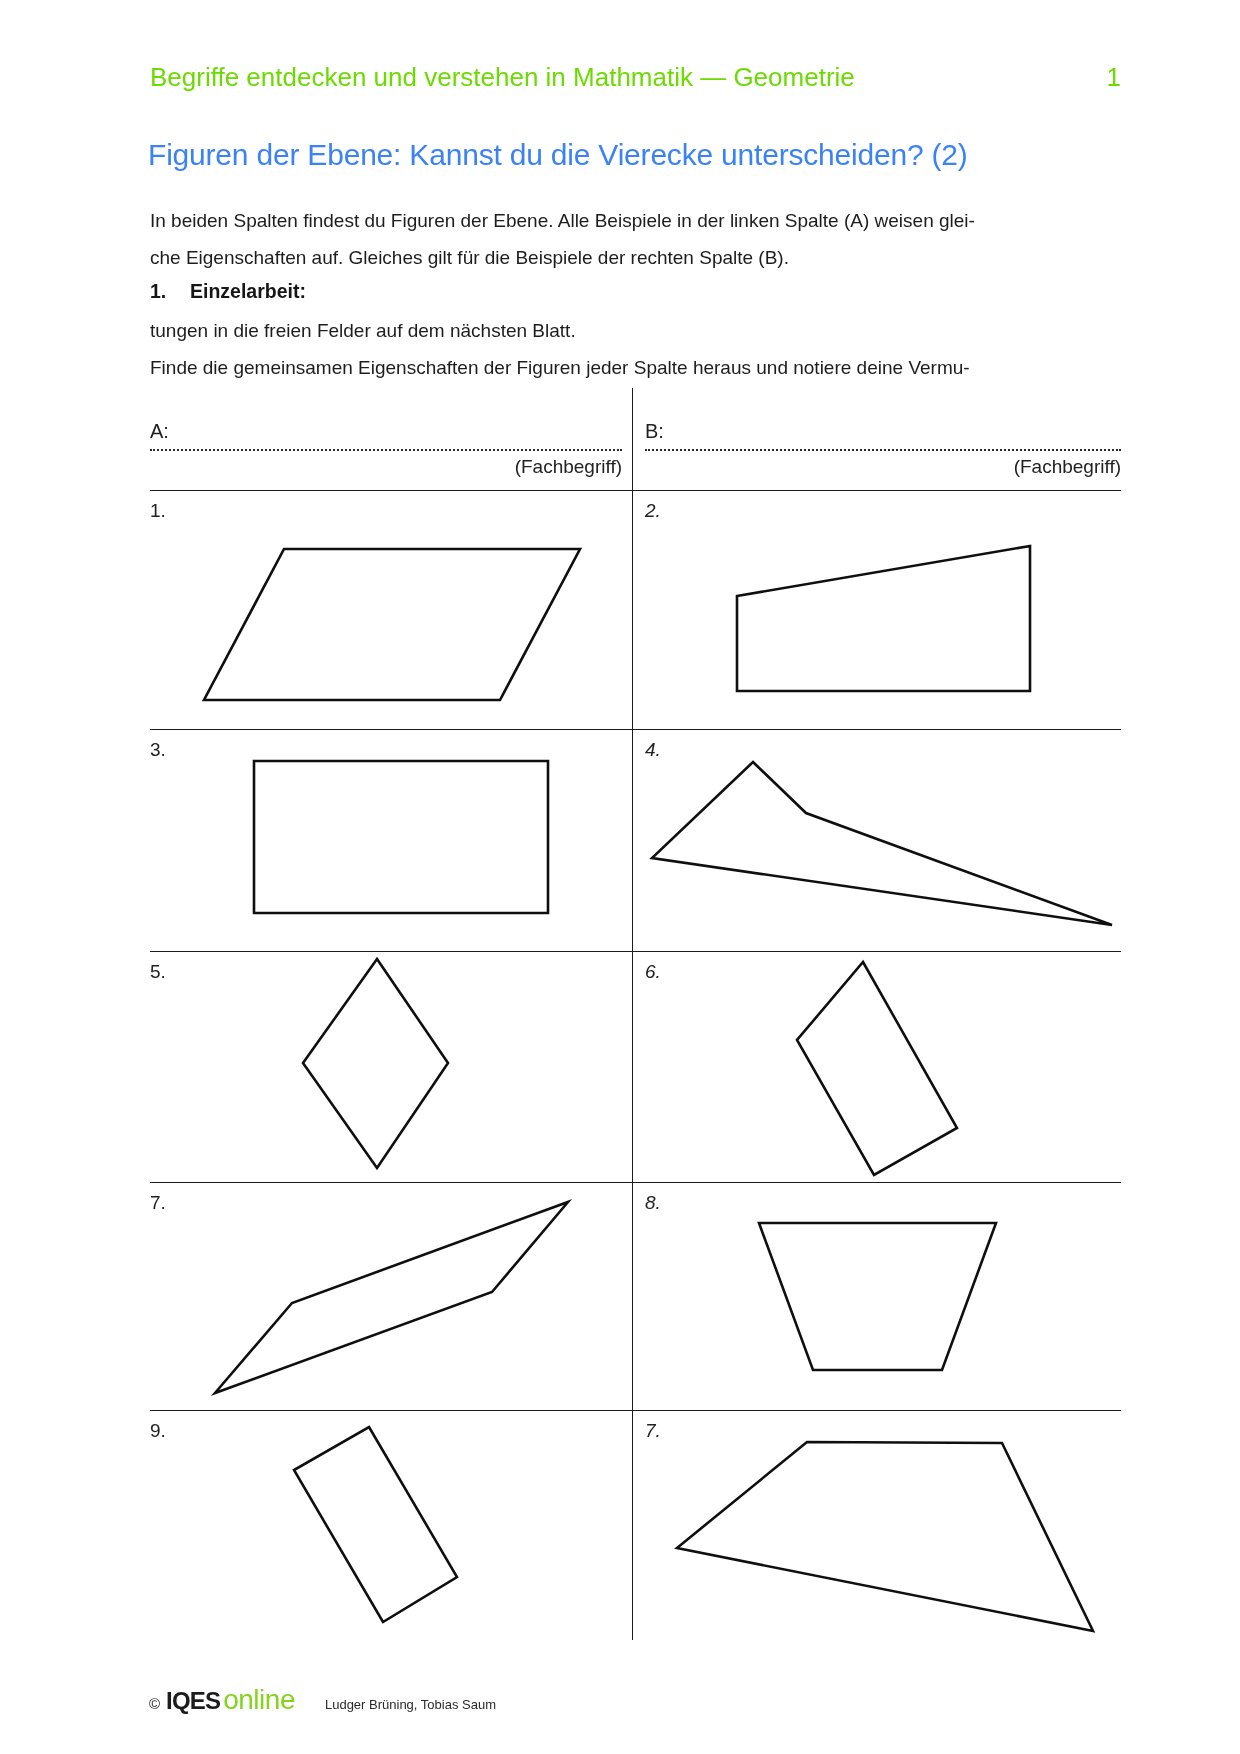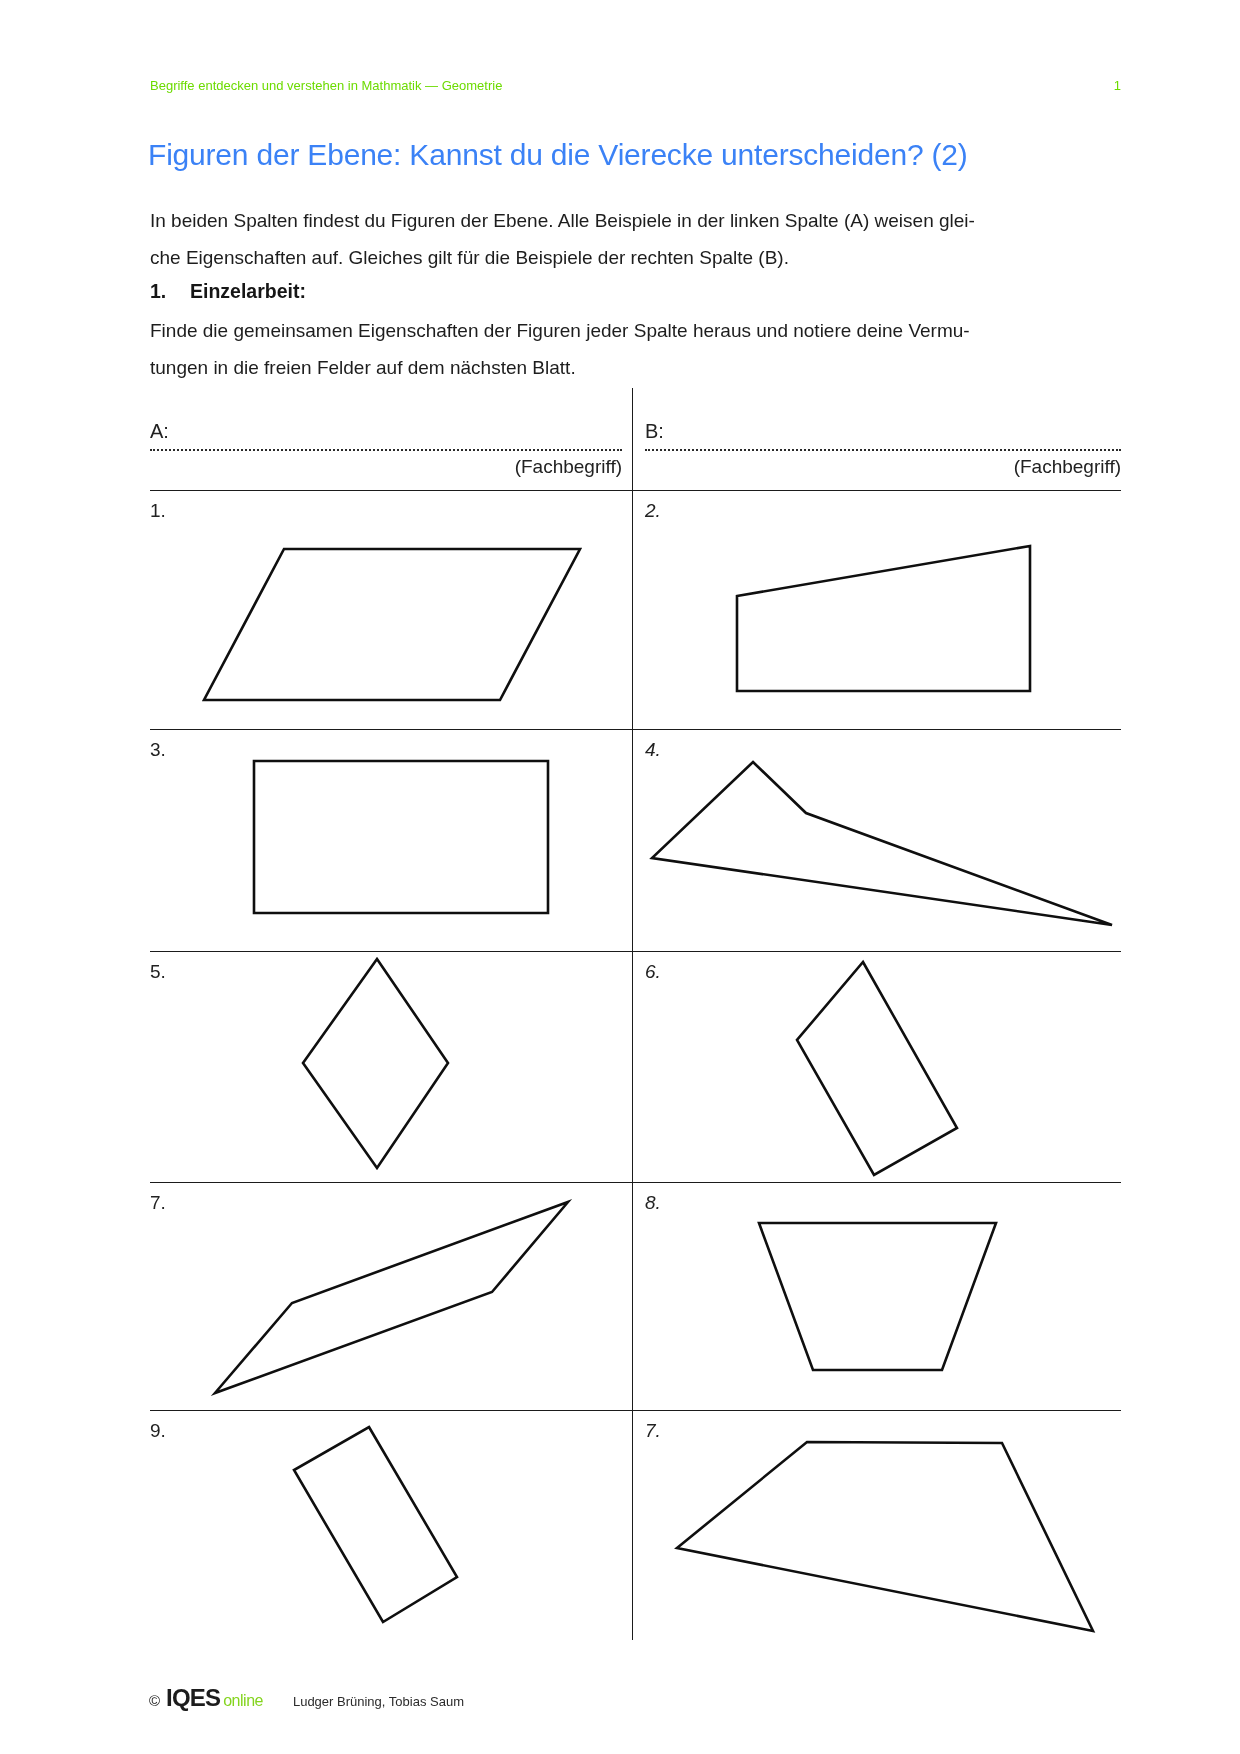--- a/index.html
+++ b/index.html
@@ -1,23 +1,23 @@
 <!DOCTYPE html>
 <html><head>
 <meta charset="utf-8">
 <style>
   html,body{margin:0;padding:0;background:#ffffff;}
   .page{
     position:relative;width:1240px;height:1754px;background:#ffffff;overflow:hidden;
     font-family:"Liberation Sans","DejaVu Sans",sans-serif;color:#1a1a1a;
   }
   .header-row{
-    position:absolute;left:150px;top:78px;width:971px;
+    position:absolute;left:150px;top:62px;width:971px;
     display:flex;justify-content:space-between;align-items:baseline;
-    font-size:13px;
+    font-size:26px;
   }
   .doc-title{
     position:absolute;left:148px;top:138px;width:1060px;
     font-size:30px;letter-spacing:-0.2px;white-space:nowrap;font-weight:400;color:#3b82f6;
   }
   .intro{position:absolute;left:150px;top:202px;font-size:19px;line-height:37px;color:#1d1d1d;}
   .task-head{position:absolute;left:150px;top:280px;font-size:19.5px;font-weight:bold;color:#161616;}
   .task-head .tnum{display:inline-block;width:40px;}
   .task-text{position:absolute;left:150px;top:312px;font-size:19px;line-height:37px;color:#1d1d1d;}
   .line{white-space:nowrap;}
@@ -40,21 +40,21 @@
 
   #shapes{position:absolute;left:0;top:0;pointer-events:none;}
   #shapes polygon{fill:#ffffff;stroke:#0f0f0f;stroke-width:2.6;stroke-linejoin:miter;}
 
   .footer{
     position:absolute;left:149px;top:1684px;
     display:flex;align-items:baseline;font-size:19px;color:#2b2b2b;
   }
   .footer .copy{font-size:15px;margin-right:6px;color:#222;}
   .footer .brand{font-size:24px;font-weight:bold;letter-spacing:-0.8px;color:#1c1c1c;}
-  .footer .brand-suffix{font-size:16px;letter-spacing:-0.5px;margin-left:3px;}
+  .footer .brand-suffix{font-size:28px;letter-spacing:-0.5px;margin-left:3px;}
   .footer .authors{margin-left:30px;font-size:13px;}
 </style>
 </head>
 <body>
 
 <div class="page">
 
   <div class="header-row" style="color: rgb(108, 219, 0);">
     <span>Begriffe entdecken und verstehen in Mathmatik  —  Geometrie</span>
     <span>1</span>
@@ -65,22 +65,22 @@
   <div class="intro">
     <div class="line">In beiden Spalten findest du Figuren der Ebene. Alle Beispiele in der linken Spalte (A) weisen glei-</div>
     <div class="line">che Eigenschaften auf. Gleiches gilt für die Beispiele der rechten Spalte (B).</div>
   </div>
 
   <div class="task-head">
     <span class="tnum">1.</span><span>Einzelarbeit:</span>
   </div>
 
   <div class="task-text">
+    <div class="line">tungen in die freien Felder auf dem nächsten Blatt.</div>
     <div class="line">Finde die gemeinsamen Eigenschaften der Figuren jeder Spalte heraus und notiere deine Vermu-</div>
-    <div class="line">tungen in die freien Felder auf dem nächsten Blatt.</div>
   </div>
 
   <div class="colhead a">
     <span>A:</span>
   </div>
   <div class="fachbegriff a">(Fachbegriff)</div>
 
   <div class="colhead b">
     <span>B:</span>
   </div>

